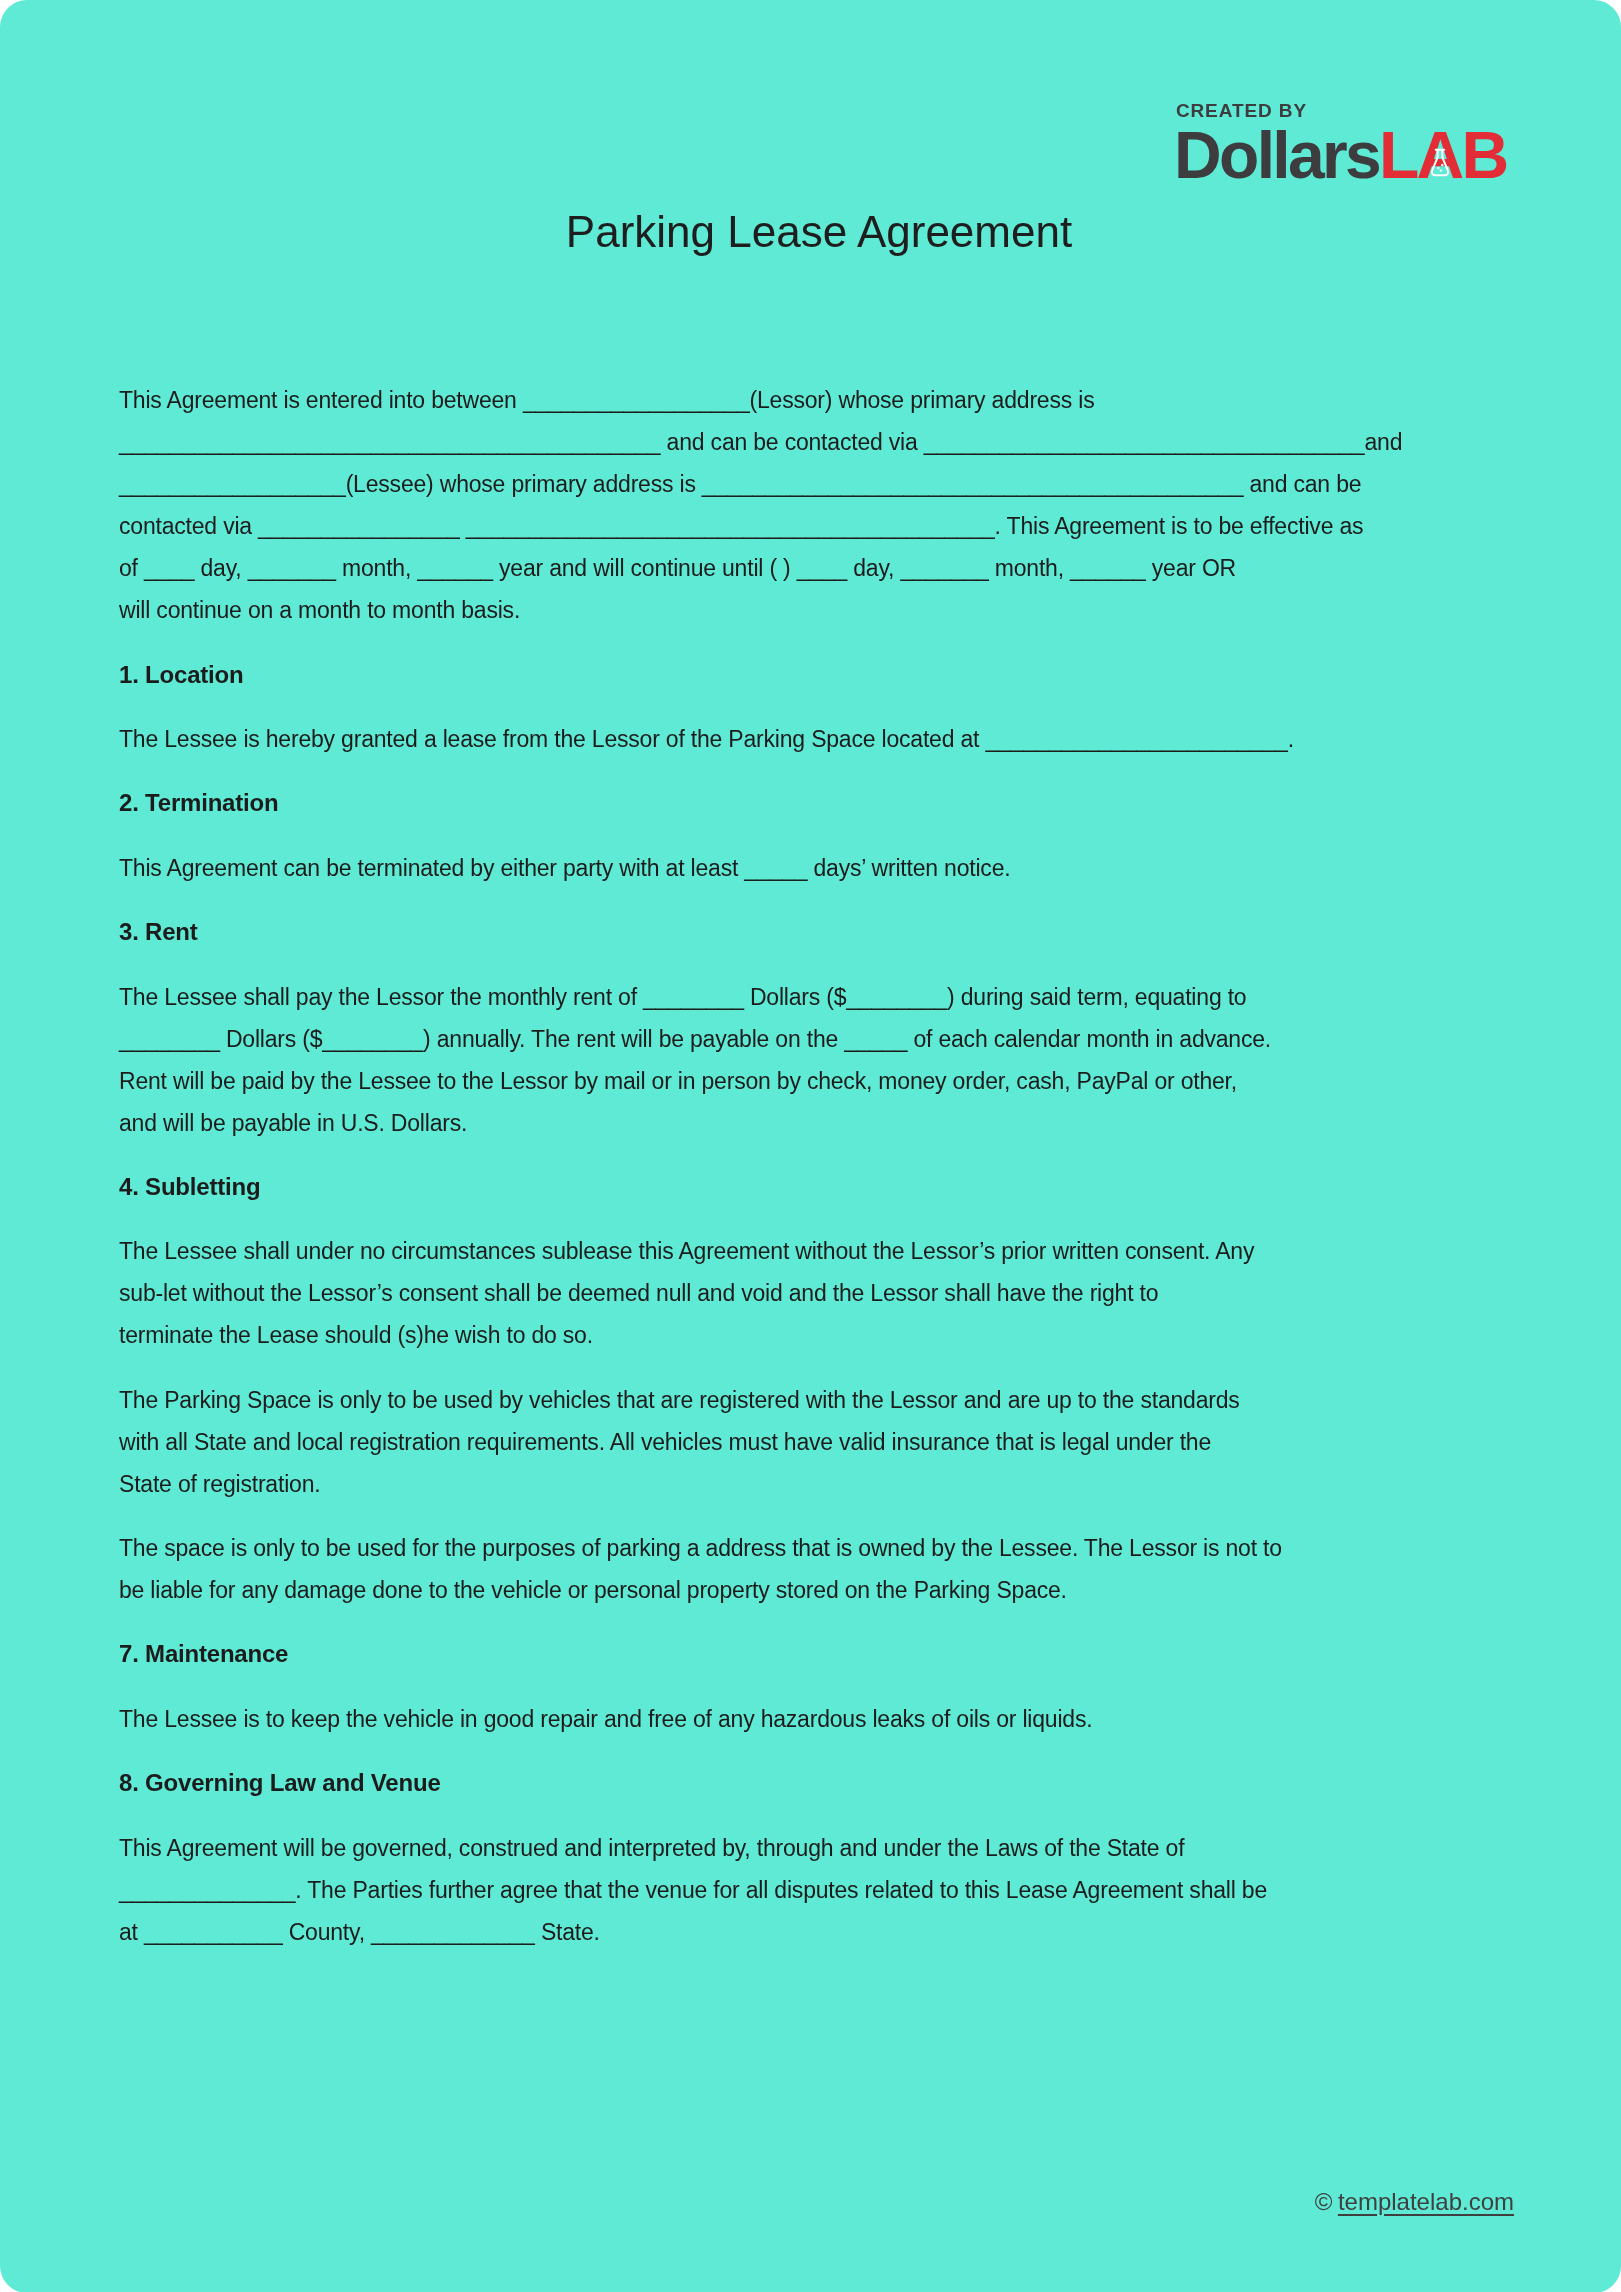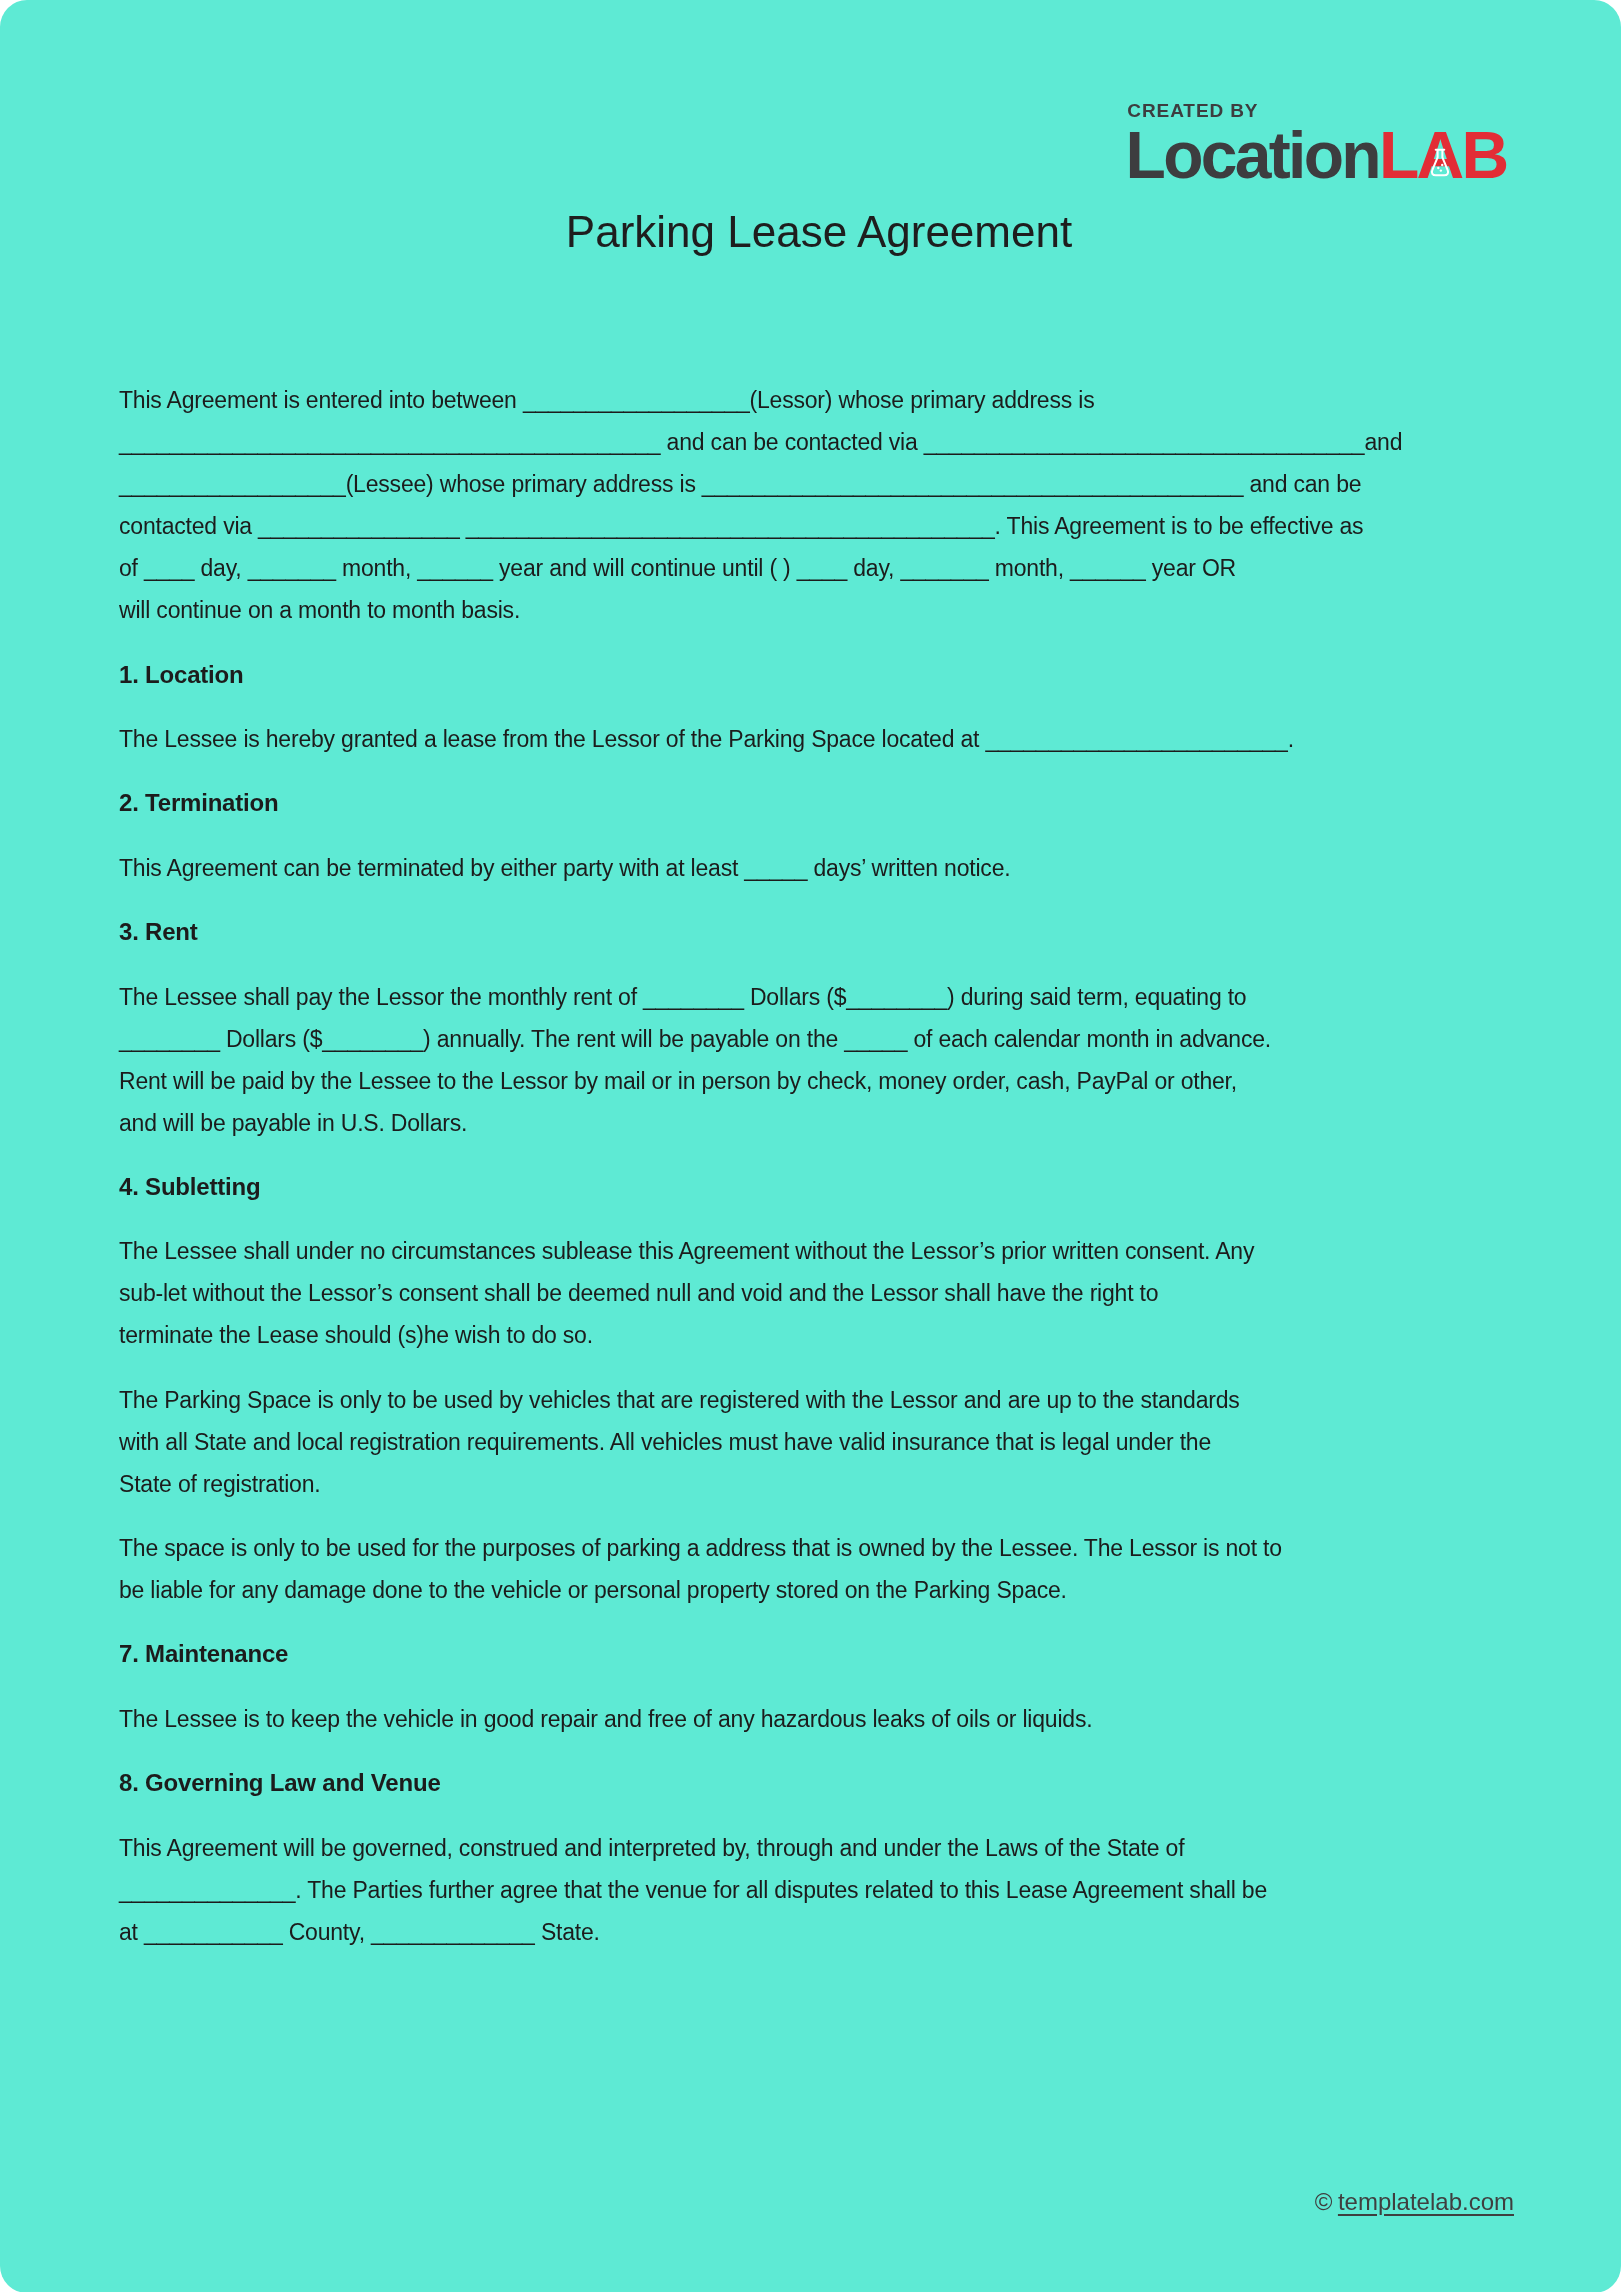--- a/index.html
+++ b/index.html
@@ -96,21 +96,21 @@
   }
 </style>
 </head>
 <body>
 
 <main class="page">
 
   <header class="logo-block">
     <div class="created-by">CREATED BY</div>
     <div class="brand">
-      <span>Location</span><span class="brand-red"><span>L</span><span class="brand-a"><span>A</span><svg class="flask" viewBox="0 0 24 34" aria-hidden="true">
+      <span>Dollars</span><span class="brand-red"><span>L</span><span class="brand-a"><span>A</span><svg class="flask" viewBox="0 0 24 34" aria-hidden="true">
               <path d="M7 2 H17" fill="none" stroke="#ffffff" stroke-width="2.4" stroke-linecap="round"></path>
               <path d="M9.2 2 V11 L3 26 c-1.6 3.4 0.4 6 4 6 h10 c3.6 0 5.6 -2.6 4 -6 L14.8 11 V2" fill="none" stroke="#ffffff" stroke-width="2.4" stroke-linejoin="round"></path>
               <circle cx="10" cy="23.5" r="1.4" fill="#ffffff"></circle>
               <circle cx="14.6" cy="20" r="1.4" fill="#ffffff"></circle>
               <circle cx="13" cy="26.5" r="1.4" fill="#ffffff"></circle>
             </svg></span><span>B</span></span>
     </div>
   </header>
 
   <h1 class="doc-title">Parking Lease Agreement</h1>

